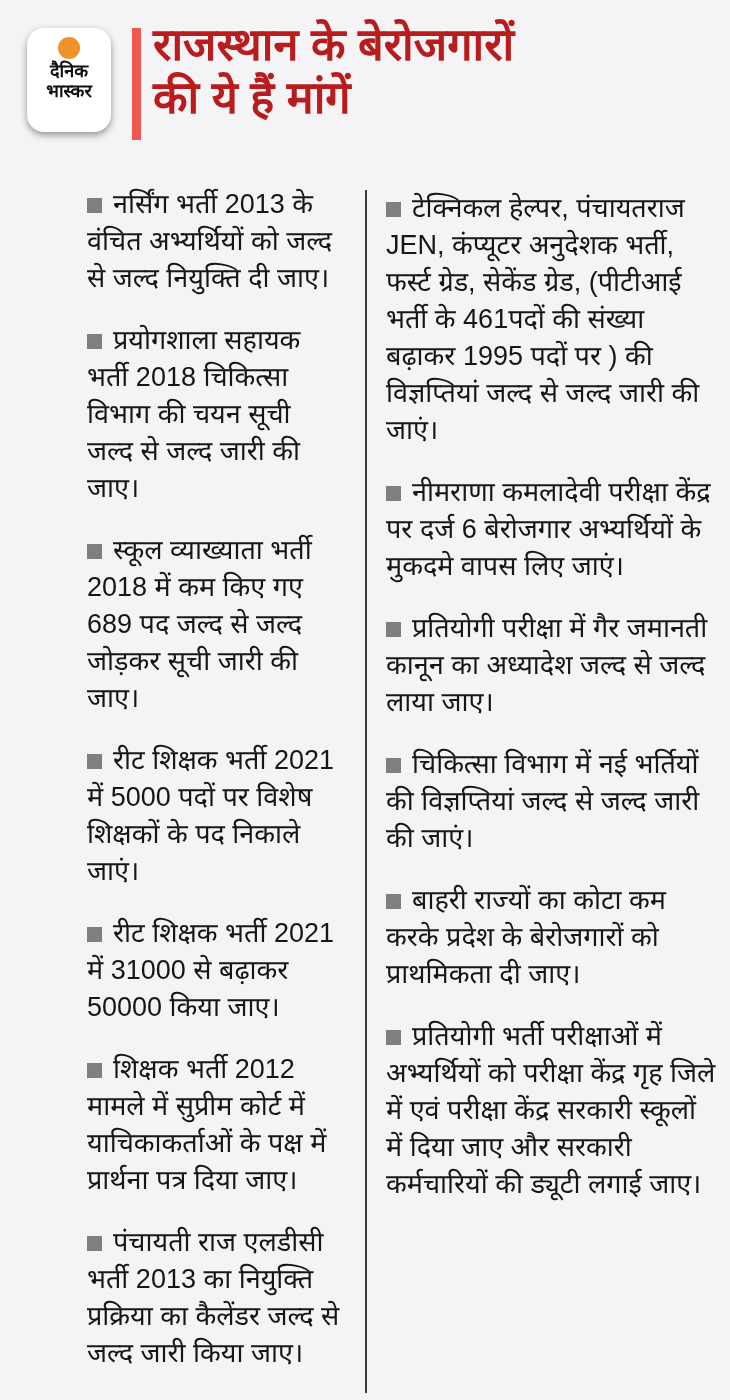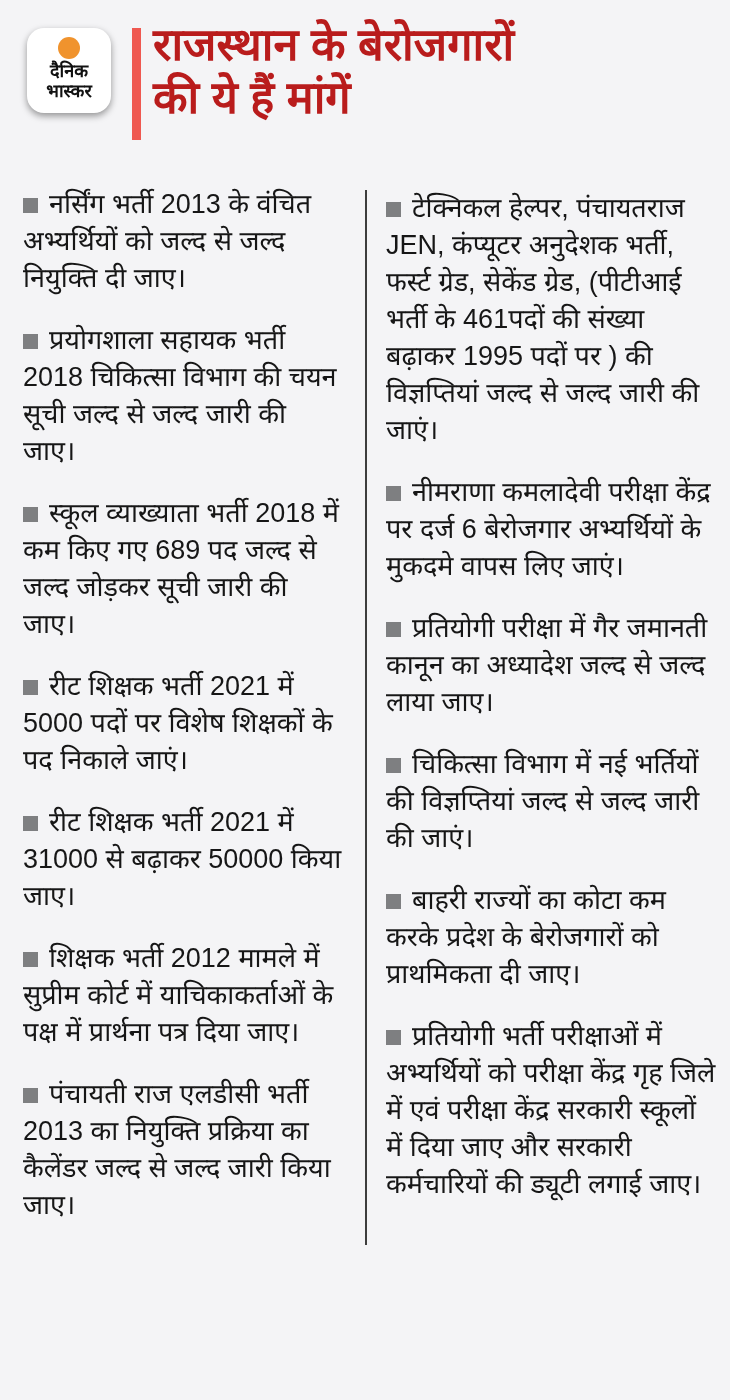--- a/index.html
+++ b/index.html
@@ -23,21 +23,21 @@
   
   .header {
     position: relative;
     height: 168px;
   }
   .logo {
     position: absolute;
     left: 27px;
     top: 28px;
     width: 84px;
-    height: 85px;
+    height: 104px;
     background: #ffffff;
     border-radius: 17px;
     box-shadow: 0 3px 7px rgba(0,0,0,0.40);
     display: flex;
     flex-direction: column;
     align-items: center;
     justify-content: flex-start;
     padding-top: 9px;
     box-sizing: border-box;
   }
@@ -82,21 +82,21 @@
     top: 178px;
     width: 730px;
     display: flex;
     align-items: stretch;
   }
   .col {
     box-sizing: border-box;
   }
   .col-left {
     width: 365px;
-    padding: 8px 22px 0 23px;
+    padding: 8px 22px 0 87px;
   }
   .col-divider {
     width: 2px;
     background: #3d3d3d;
     margin-top: 12px;
     margin-bottom: 4px;
   }
   .col-right {
     flex: 1;
     padding: 12px 14px 0 19px;

